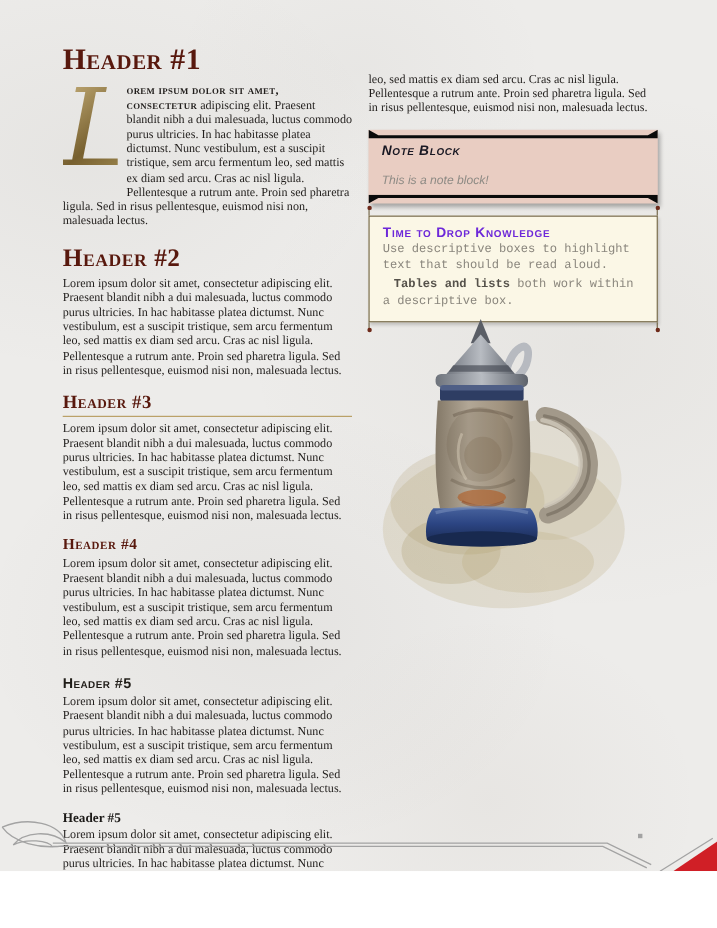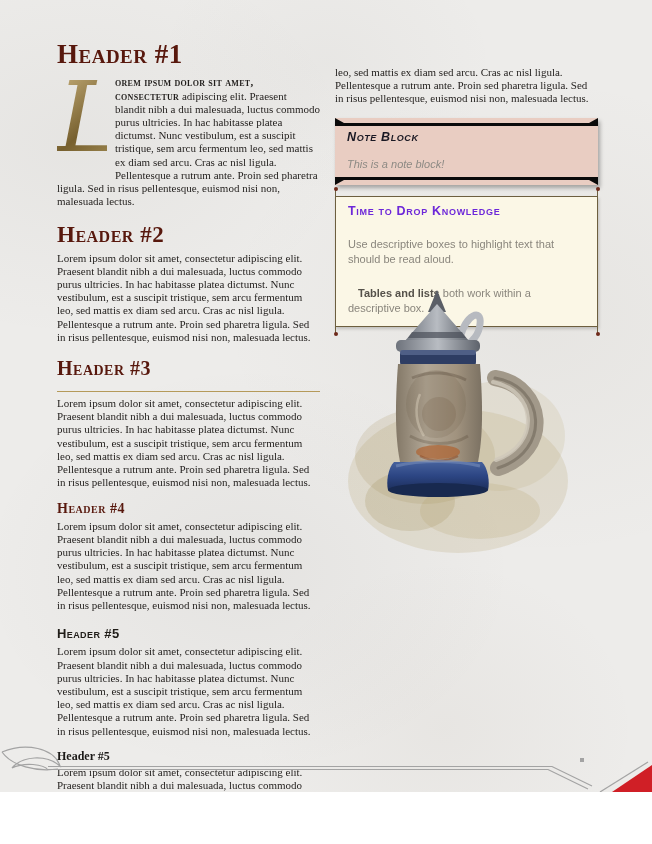--- a/index.html
+++ b/index.html
@@ -27,22 +27,22 @@
   
   .h1, .h2, .h3, .h4 {
     font-family: "Liberation Serif", serif;
     font-variant: small-caps;
     color: #58180D;
     font-weight: 700;
     letter-spacing: .5px;
   }
   .h1 { font-size: 27px; line-height: 1.05; margin: 0 0 8px 0; }
   .h2 { font-size: 23px; line-height: 1.05; margin: 15px 0 4px 0; }
-  .h3 { font-size: 20px; line-height: 1.1; margin: 13px 0 5px 0;
-        padding-bottom: 12px; border-bottom: 1.5px solid #b59a5a; }
+  .h3 { font-size: 17px; line-height: 1.1; margin: 13px 0 5px 0;
+        padding-bottom: 2px; border-bottom: 1.5px solid #b59a5a; }
   .h4 { font-size: 14px; line-height: 1.1; margin: 12px 0 3px 0; }
   .h5 { font-family: "Liberation Sans", sans-serif;
         font-variant: small-caps; font-weight:700; color:#201d18;
         font-size: 13px; line-height:1.1; margin: 15px 0 4px 0; letter-spacing:.4px; }
   .h6b { font-size: 12px; font-weight: 700; color:#1c1a18; margin: 11px 0 2px 0; }
 
   
   .body-p {
     font-size: 11px;
     line-height: 13.2px;
@@ -97,22 +97,22 @@
     border: 1px solid #6d5f3f;
     padding: 7px 12px 10px 12px;
     box-shadow: 1px 2px 3px rgba(0,0,0,.18);
   }
   .desc-title {
     font-family: "Liberation Sans", sans-serif;
     font-variant: small-caps; font-weight: 700;
     font-size: 12.5px; color: #6d28d9; letter-spacing:.7px;
   }
   .desc-body {
-    font-family: Liberation Sans, sans-serif;
-    font-size: 11px; line-height: 15px; color: #8a867d; margin-top: 19px;
+    font-family: Liberation Mono, monospace;
+    font-size: 11px; line-height: 15px; color: #8a867d; margin-top: 2px;
   }
   .desc-indent { text-indent: 10px; }
   .desc-bold { font-weight: 700; color: #55514a; }
   .tick {
     position: absolute; width: 1px; height: 6px; background: #6d5f3f;
   }
   .tick.tl { left: -1px; top: -7px; }  .tick.tr { right: -1px; top: -7px; }
   .tick.bl { left: -1px; bottom: -7px; } .tick.br { right: -1px; bottom: -7px; }
   .dot {
     position: absolute; width: 4px; height: 4px; border-radius: 50%;

